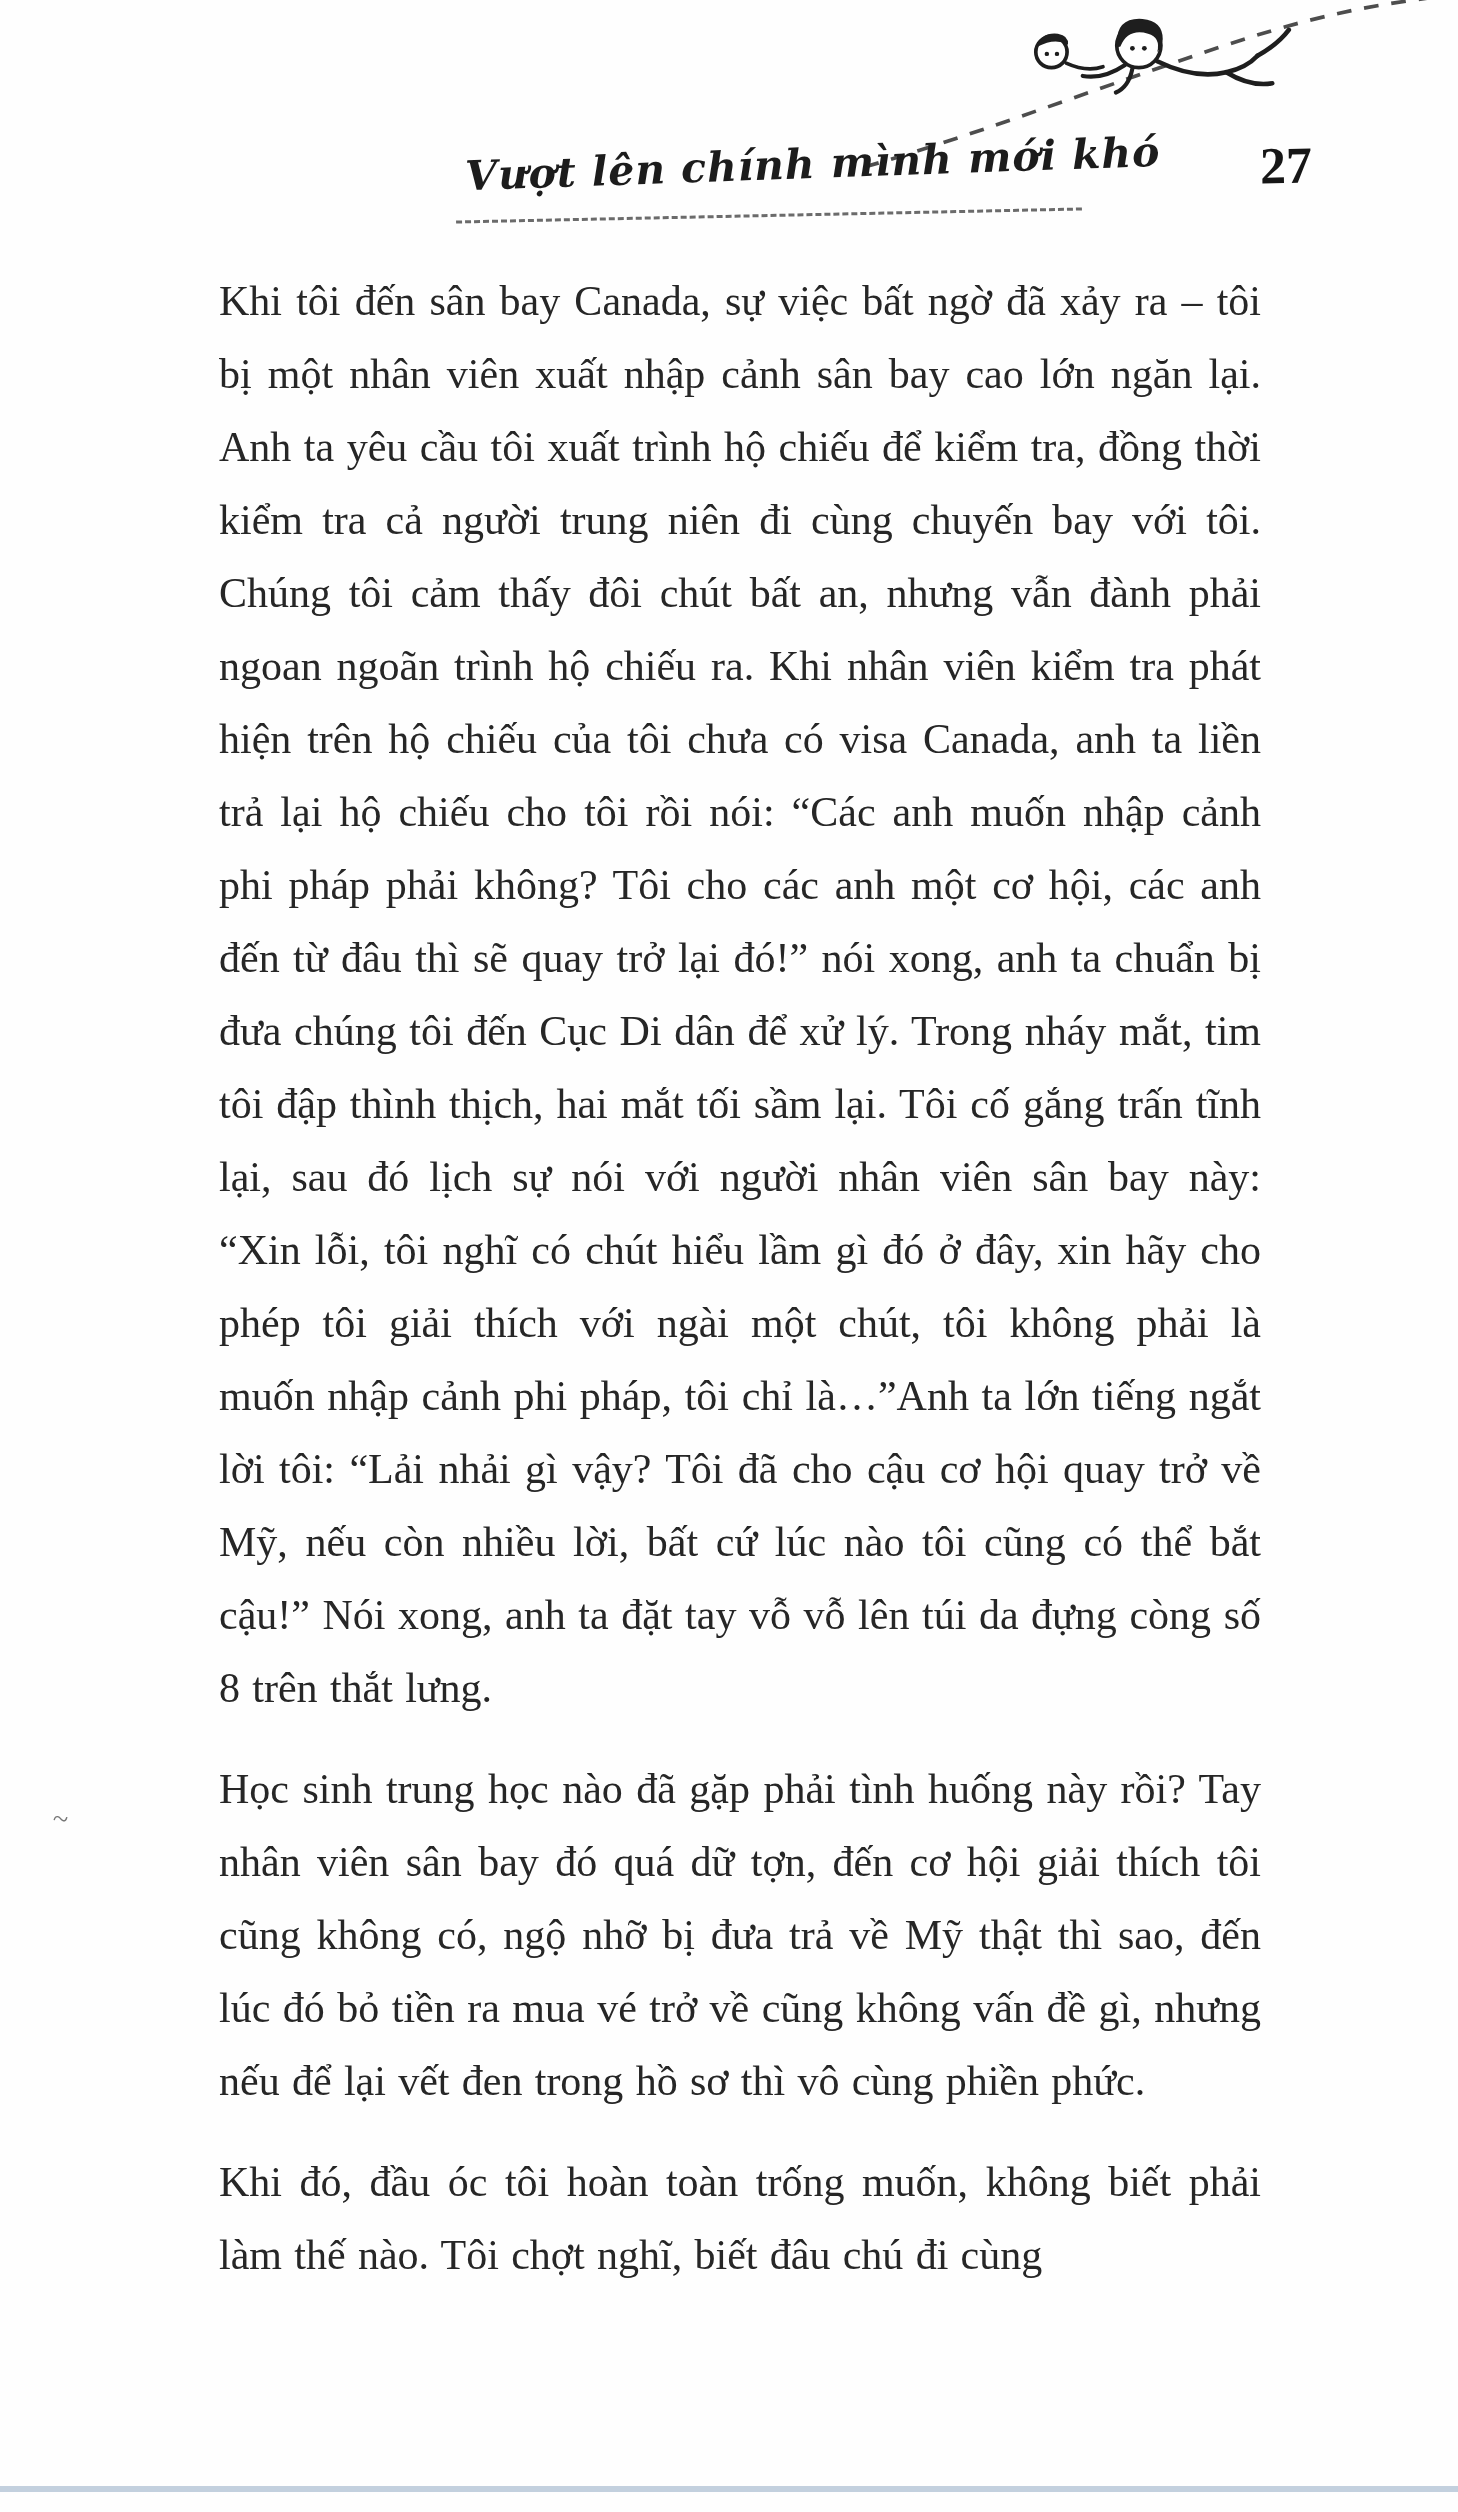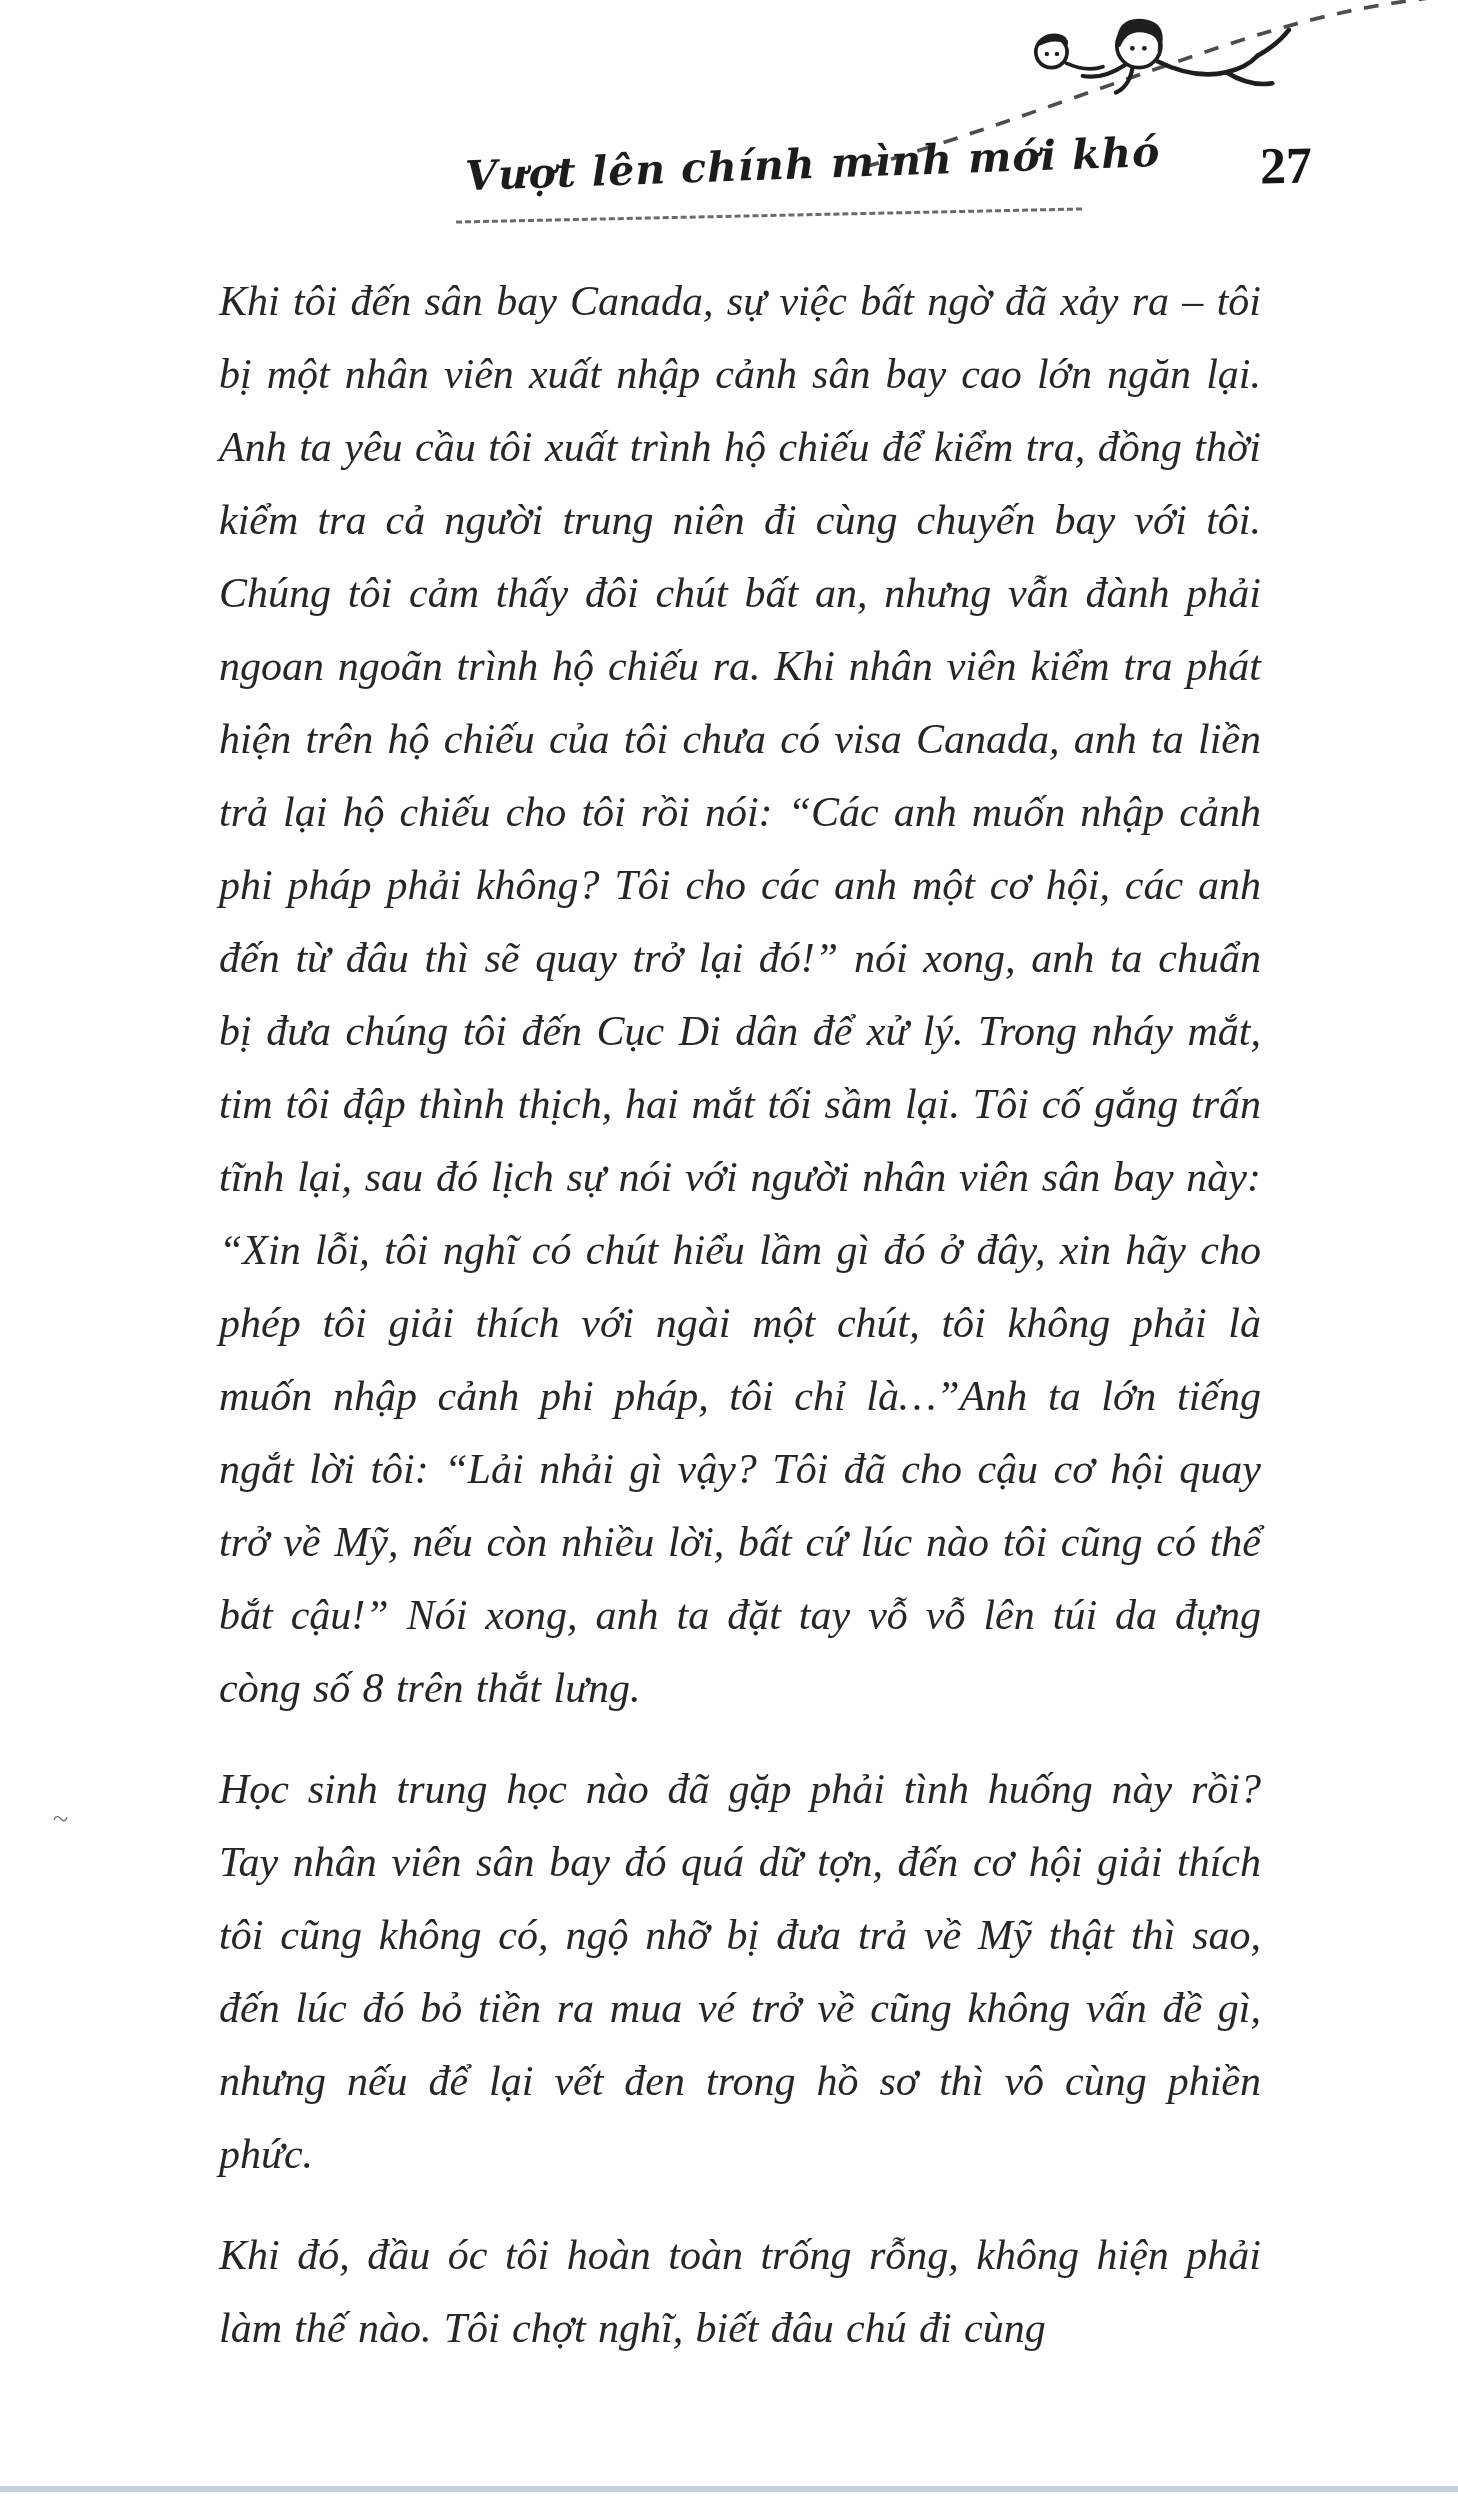--- a/index.html
+++ b/index.html
@@ -33,21 +33,21 @@
     font-size:52px;font-weight:600;
     color:#161616;
     font-family:"Liberation Serif",serif;
     transform:rotate(-1deg);
   }
   .doodle{
     position:absolute;left:856px;top:-5.5px;width:608px;height:230px;
   }
   
   .page-body{
-    position:absolute;left:219px;top:265px;width:1042px;font-style:italic;
+    position:absolute;left:219px;top:265px;width:1042px;
   }
   .page-body p{
     margin:0 0 28px 0;
     font-size:42px;
     line-height:73px;
     text-align:justify;
     color:#262626;
     word-spacing:1.8px;
   }
   
@@ -92,20 +92,20 @@
   </svg>
 
   <div class="running-head-title">Vượt lên chính mình mới khó</div>
   <div class="head-dashes"></div>
 
   <div class="folio">27</div>
 
   <main class="page-body">
     <p>Khi tôi đến sân bay Canada, sự việc bất ngờ đã xảy ra – tôi bị một nhân viên xuất nhập cảnh sân bay cao lớn ngăn lại. Anh ta yêu cầu tôi xuất trình hộ chiếu để kiểm tra, đồng thời kiểm tra cả người trung niên đi cùng chuyến bay với tôi. Chúng tôi cảm thấy đôi chút bất an, nhưng vẫn đành phải ngoan ngoãn trình hộ chiếu ra. Khi nhân viên kiểm tra phát hiện trên hộ chiếu của tôi chưa có visa Canada, anh ta liền trả lại hộ chiếu cho tôi rồi nói: “Các anh muốn nhập cảnh phi pháp phải không? Tôi cho các anh một cơ hội, các anh đến từ đâu thì sẽ quay trở lại đó!” nói xong, anh ta chuẩn bị đưa chúng tôi đến Cục Di dân để xử lý. Trong nháy mắt, tim tôi đập thình thịch, hai mắt tối sầm lại. Tôi cố gắng trấn tĩnh lại, sau đó lịch sự nói với người nhân viên sân bay này: “Xin lỗi, tôi nghĩ có chút hiểu lầm gì đó ở đây, xin hãy cho phép tôi giải thích với ngài một chút, tôi không phải là muốn nhập cảnh phi pháp, tôi chỉ là…”Anh ta lớn tiếng ngắt lời tôi: “Lải nhải gì vậy? Tôi đã cho cậu cơ hội quay trở về Mỹ, nếu còn nhiều lời, bất cứ lúc nào tôi cũng có thể bắt cậu!” Nói xong, anh ta đặt tay vỗ vỗ lên túi da đựng còng số 8 trên thắt lưng.</p>
     <p>Học sinh trung học nào đã gặp phải tình huống này rồi? Tay nhân viên sân bay đó quá dữ tợn, đến cơ hội giải thích tôi cũng không có, ngộ nhỡ bị đưa trả về Mỹ thật thì sao, đến lúc đó bỏ tiền ra mua vé trở về cũng không vấn đề gì, nhưng nếu để lại vết đen trong hồ sơ thì vô cùng phiền phức.</p>
-    <p>Khi đó, đầu óc tôi hoàn toàn trống rỗng, không hiện phải làm thế nào. Tôi chợt nghĩ, biết đâu chú đi cùng</p>
+    <p>Khi đó, đầu óc tôi hoàn toàn trống muốn, không biết phải làm thế nào. Tôi chợt nghĩ, biết đâu chú đi cùng</p>
   </main>
 
   <div class="left-mark">~</div>
   <div class="page-edge-line"></div>
 
 </div>
 
 
 </body></html>

